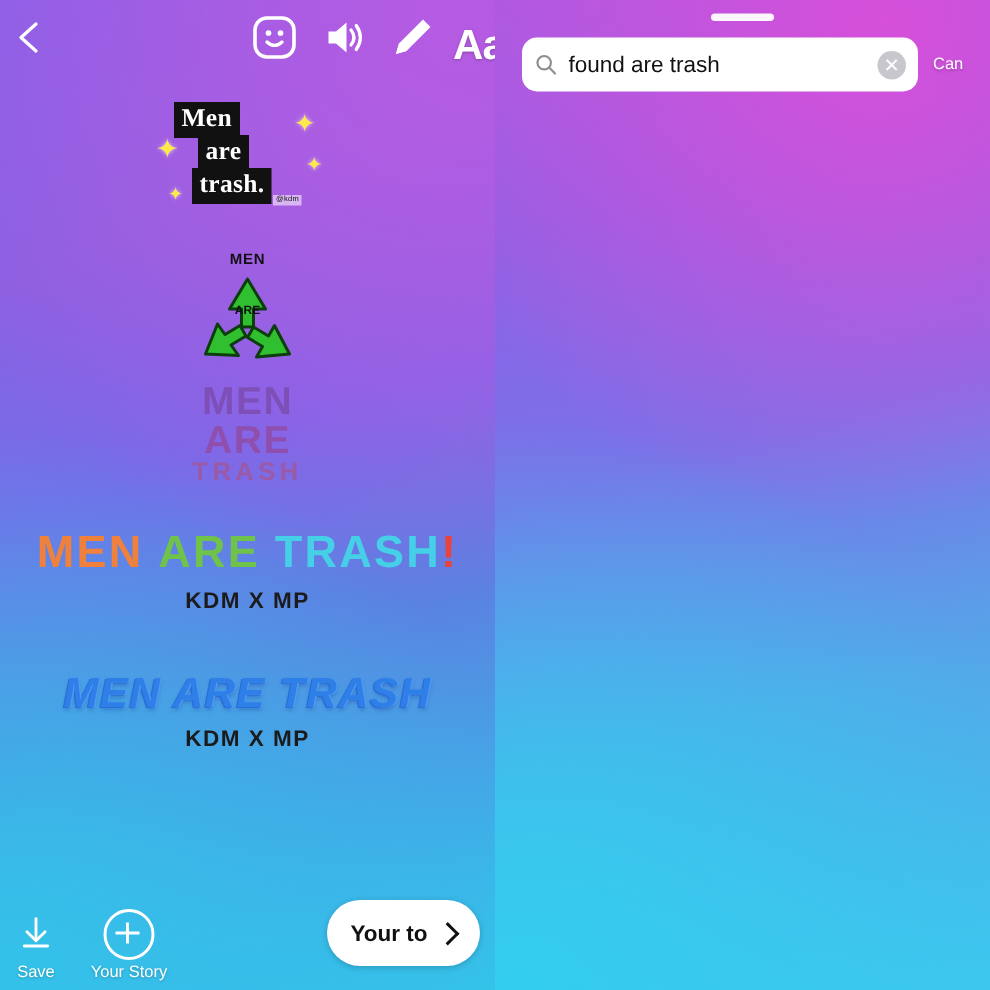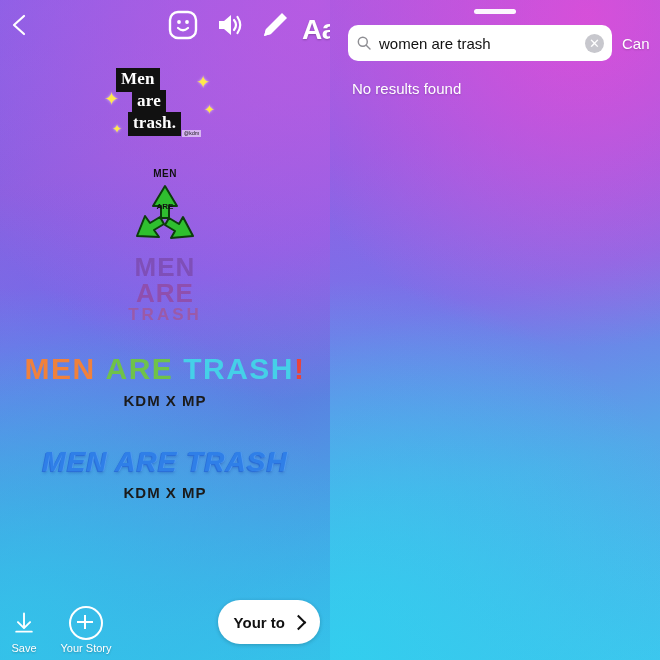--- a/index.html
+++ b/index.html
@@ -343,21 +343,21 @@
     color: #fff;
     font-size: 13px;
     line-height: 19px;
     text-align: center;
     font-family: "Liberation Sans", sans-serif;
     flex: 0 0 auto;
   }
   .cancel-btn {
     margin-left: 10px;
     color: #fff;
-    font-size: 15px;
+    font-size: 11px;
     white-space: nowrap;
     text-shadow: 0 1px 2px rgba(0,0,0,0.2);
   }
   .no-results {
     position: absolute;
     top: 80px;
     left: 22px;
     color: #fff;
     font-size: 15px;
     z-index: 4;
@@ -480,22 +480,21 @@
 
   <div class="right-panel">
     <div class="sheet-handle"></div>
 
     <div class="search-row">
       <div class="search-box">
         <svg viewBox="0 0 20 20" width="16" height="16">
           <circle cx="8.5" cy="8.5" r="5.6" stroke="#8e8e93" stroke-width="1.8" fill="none"></circle>
           <path d="M12.8 12.8 L17.5 17.5" stroke="#8e8e93" stroke-width="1.8" stroke-linecap="round"></path>
         </svg>
-        <span class="search-value" title="Search">women are trash</span>
+        <span class="search-value" title="Search">found are trash</span>
         <span class="clear-btn">✕</span>
       </div>
       <div class="cancel-btn">Can</div>
     </div>
 
-    <div class="no-results">No results found</div>
   </div>
 
 </div>
 
 </body></html>

